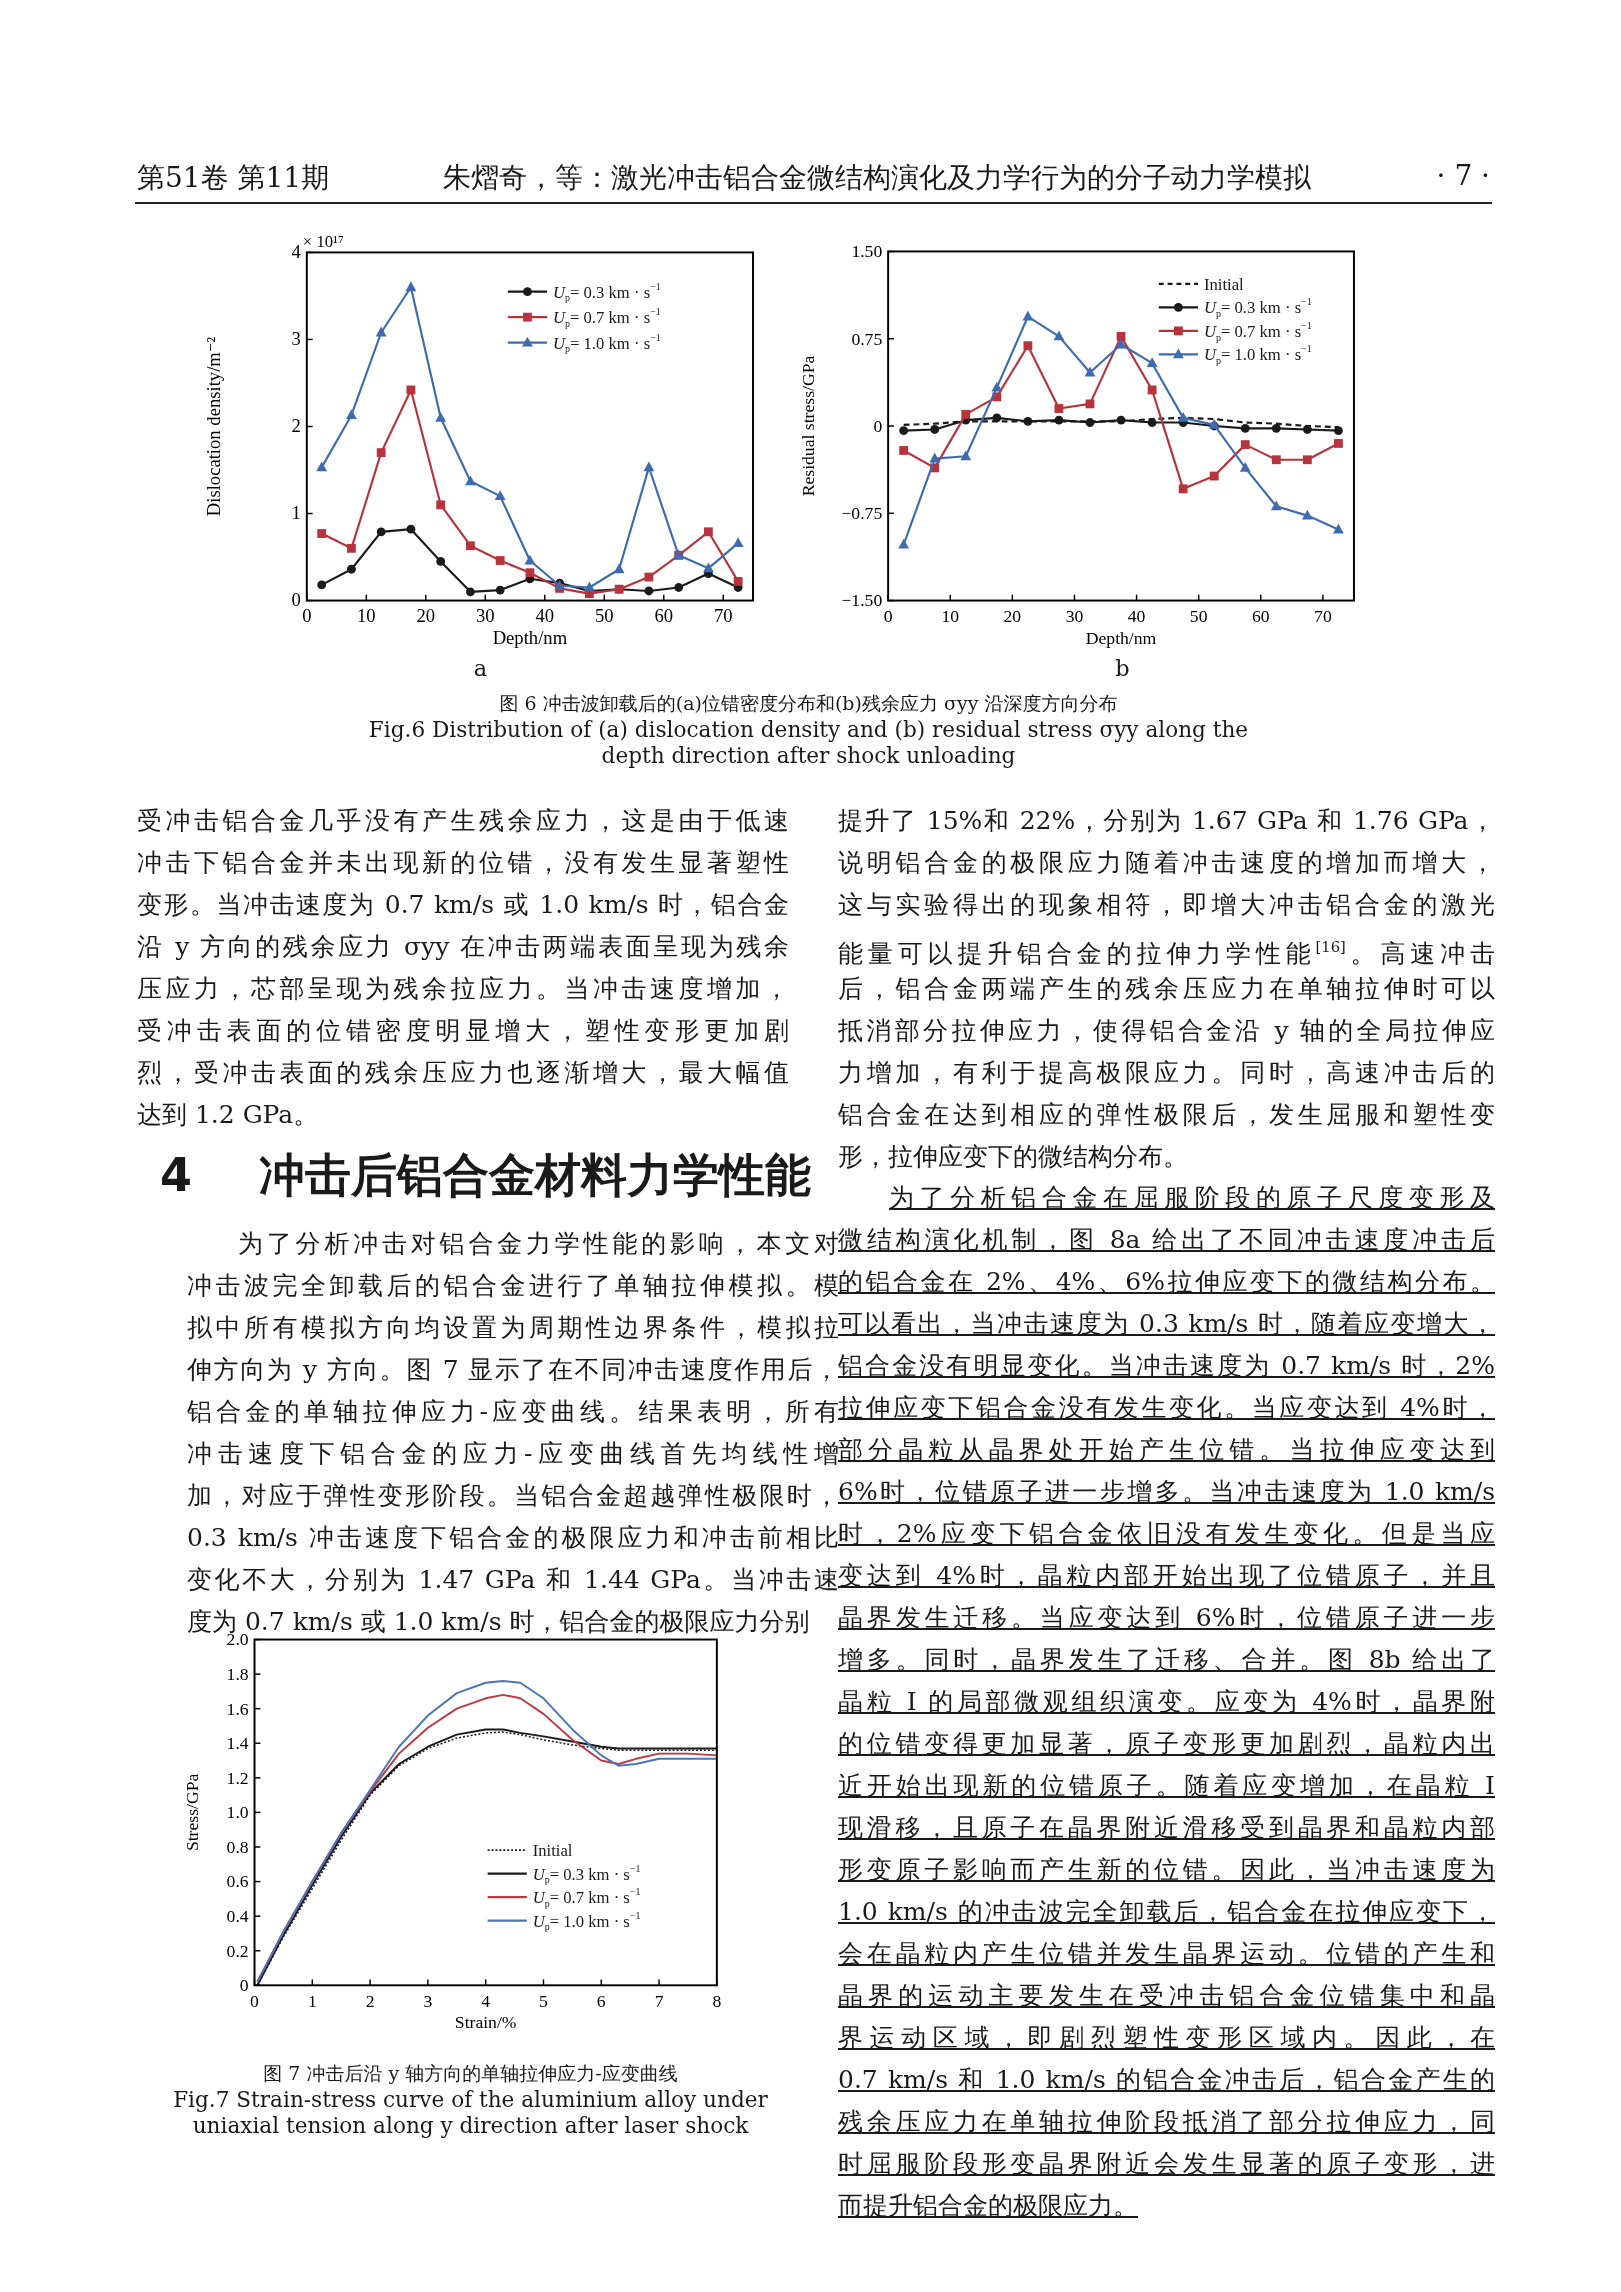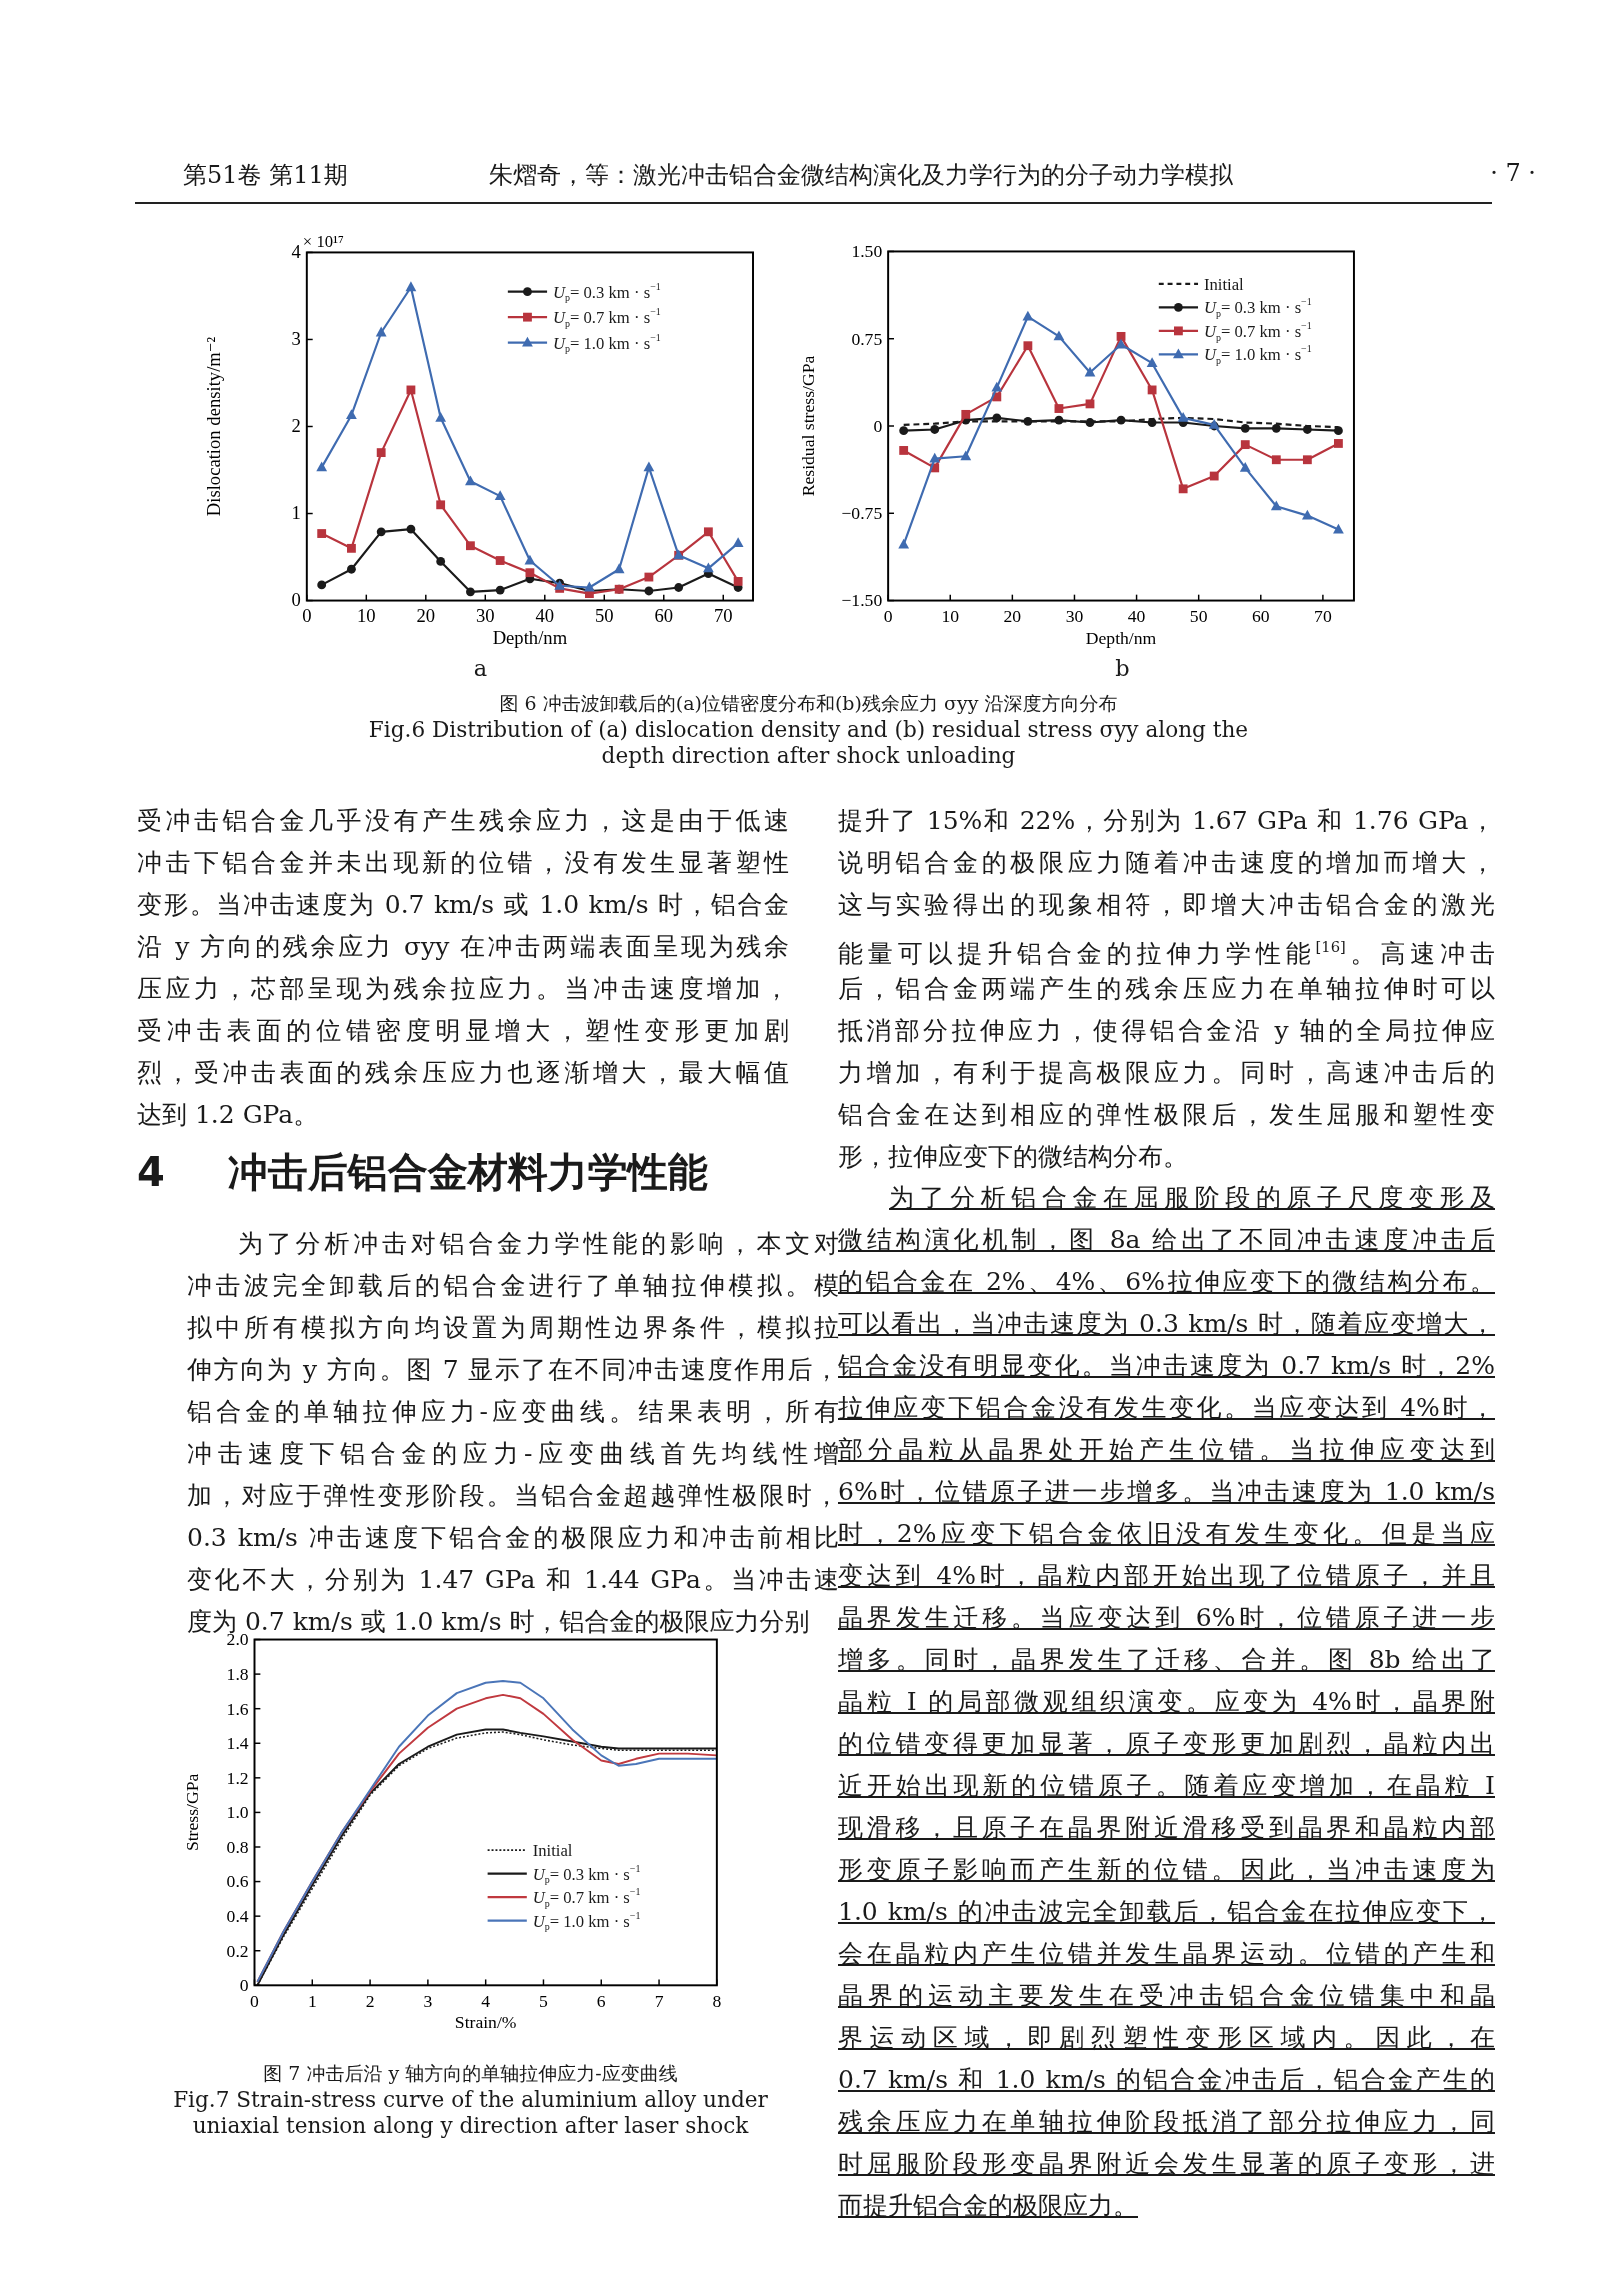--- a/index.html
+++ b/index.html
@@ -1,26 +1,26 @@
 <!DOCTYPE html>
 <html><head>
 <meta charset="utf-8">
 <style>
   html, body { margin: 0; padding: 0; background: #ffffff; }
   body { width: 1621px; height: 2293px; position: relative; font-family: "DejaVu Serif", "Liberation Serif", serif; color: #1a1a1a; overflow: hidden; }
   .abs { position: absolute; }
-  .header { left: 137px; top: 157px; width: 1353px; height: 39px; font-size: 24px; margin-left: 46px; }
+  .header { left: 137px; top: 157px; width: 1353px; height: 39px; font-size: 28px; }
   .header .vol { position: absolute; left: 0; top: 2px; }
   .header .title { position: absolute; left: 306px; top: 2px; }
   .header .page { position: absolute; right: 0; top: 2px; }
   .header-rule { left: 135px; top: 202px; width: 1357px; height: 2px; background: #222; }
   .para { font-size: 25px; line-height: 42px; text-align: justify; text-align-last: justify; }
   .para .line { display: block; white-space: nowrap; height: 42px; text-align-last: justify; text-align: justify; }
   .para .line.last { text-align-last: left; }
-  .section-title { font-family: "DejaVu Sans", "Liberation Sans", sans-serif; font-size: 40px; font-weight: bold; }
+  .section-title { font-family: "DejaVu Sans", "Liberation Sans", sans-serif; font-size: 46px; font-weight: bold; margin-left: 23px; }
   .caption { font-size: 21.6px; text-align: center; line-height: 26.5px; }
   .caption .cn { display: block; font-size: 19px; }
   svg text { font-family: "Liberation Serif", "DejaVu Serif", serif; }
   sup.ref { font-size: 14.7px; vertical-align: 9.8px; }
 </style>
 </head>
 <body>
 
 <div class="abs header">
   <span class="vol">第51卷  第11期</span>

